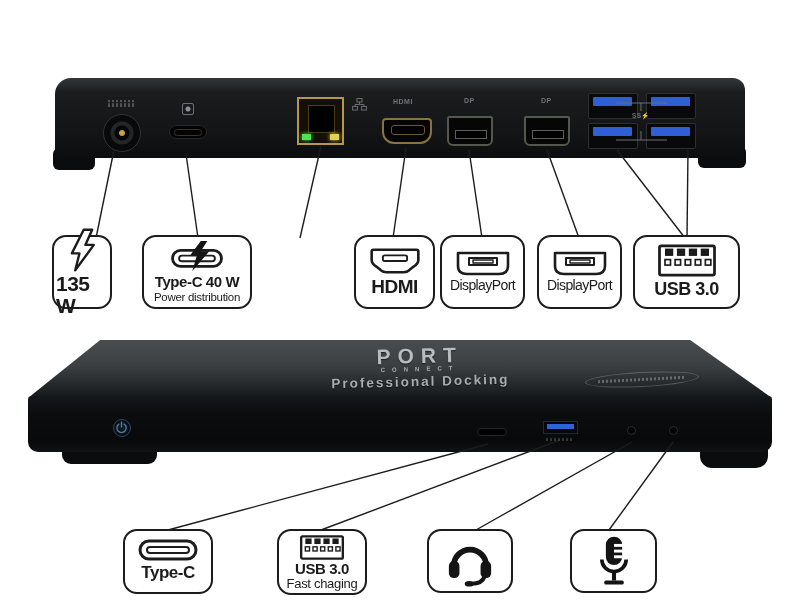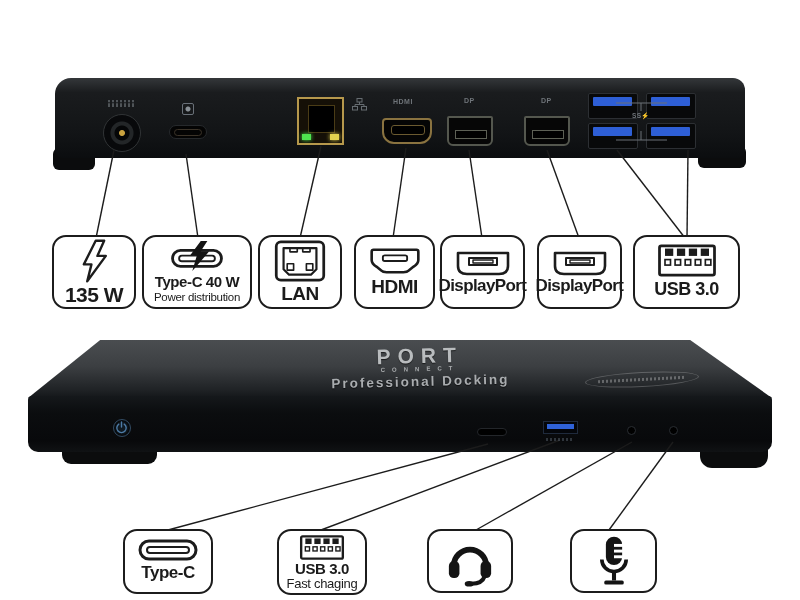--- a/index.html
+++ b/index.html
@@ -49,21 +49,21 @@
   .usbport{position:absolute;width:50px;height:26px;background:#08090a;border:1.5px solid #2c2f33;border-radius:2px;box-sizing:border-box;}
   .usbport i{position:absolute;left:4px;top:3px;width:39px;height:9px;background:#2e5fd6;border-radius:1px;display:block;}
 
   
   .callout{background:#fff;border:2.5px solid #1c1c1c;border-radius:14px;z-index:4;
            display:flex;flex-direction:column;align-items:center;justify-content:center;
            gap:1px;box-sizing:border-box;padding:4px 2px;}
   .callout .big{font-size:21px;font-weight:800;letter-spacing:-.5px;line-height:22px;}
   .callout .med{font-size:15px;font-weight:800;letter-spacing:-.4px;line-height:16px;}
   .callout .sml{font-size:11.5px;font-weight:400;letter-spacing:-.3px;line-height:12px;}
-  .callout .dp{font-size:17px;font-weight:700;letter-spacing:-.6px;line-height:15px;}
+  .callout .dp{font-size:14px;font-weight:400;letter-spacing:-.6px;line-height:15px;}
 
   
   .topface{left:28px;top:340px;width:744px;height:58px;z-index:2;
            background:linear-gradient(#4a4d50,#3c3f42 45%,#202326 85%,#141619);
            clip-path:polygon(9.7% 0,89% 0,100% 100%,0 100%);}
   .frontface{left:28px;top:396px;width:744px;height:56px;background:linear-gradient(#15181b,#0b0d0f 30%,#08090b 80%,#101214);
              border-radius:4px 4px 10px 10px;z-index:2;}
   .brand{left:300px;top:346px;width:240px;text-align:center;z-index:2;transform:rotate(-1.5deg);}
   .brand .b1{font-size:21px;font-weight:800;letter-spacing:7px;color:#b9bcbe;line-height:20px;
              text-shadow:0 1px 1px rgba(0,0,0,.6);}
@@ -164,49 +164,37 @@
       </div>
     <div class="usbport" style="left:533px;top:45px;">
         <i></i>
       </div>
     <div class="usbport" style="left:591px;top:45px;">
         <i></i>
       </div>
     <div class="mark" style="left:577px;top:34px;font-size:6.5px;">SS⚡</div>
   </div>
 
-  <div class="abs callout" style="left:52px;top:235px;width:84px;height:74px;">
+  <div class="abs callout" style="left:52px;top:235px;width:60px;height:74px;">
     <svg class="icn" width="34" height="44" viewBox="0 0 40 52">
       <path d="M22 2 L8 30 H17 L12 50 L34 20 H24 L32 2 Z" fill="#fff" stroke="#1c1c1c" stroke-width="2.8" stroke-linejoin="round"></path>
     </svg>
     <div class="big">135 W</div>
   </div>
 
   <div class="abs callout" style="left:142px;top:235px;width:110px;height:74px;">
     <svg class="icn" width="64" height="32" viewBox="0 0 64 34">
       <rect x="6" y="10" width="52" height="17" rx="8.5" fill="none" stroke="#1c1c1c" stroke-width="3"></rect>
       <rect x="13" y="15.5" width="38" height="6" rx="3" fill="none" stroke="#1c1c1c" stroke-width="2"></rect>
       <path d="M36 0 L25 15 L32 15 L27 32 L45 11 L36 11 L43 0 Z" fill="#141414"></path>
     </svg>
     <div class="med">Type-C 40 W</div>
     <div class="sml">Power distribution</div>
   </div>
 
-  <div class="abs callout" style="left:258px;top:235px;width:84px;height:74px;">
-    <svg class="icn" width="52" height="42" viewBox="0 0 56 46">
-      <g fill="none" stroke="#1c1c1c" stroke-linejoin="round">
-        <rect x="2" y="2" width="52" height="42" rx="5" stroke-width="3"></rect>
-        <path d="M10 9 H46 V32 L40 38 H16 L10 32 Z" stroke-width="2.4"></path>
-        <rect x="14" y="26" width="7" height="7" stroke-width="1.8"></rect>
-        <rect x="35" y="26" width="7" height="7" stroke-width="1.8"></rect>
-        <path d="M17 9 v4 h8 v-4 M31 9 v4 h8 v-4" stroke-width="1.8"></path>
-      </g>
-    </svg>
-    <div class="big" style="font-size:19px;">LAN</div>
-  </div>
 
   <div class="abs callout" style="left:354px;top:235px;width:81px;height:74px;">
     <svg class="icn" width="54" height="28" viewBox="0 0 56 30">
       <g fill="none" stroke="#1c1c1c" stroke-linejoin="round">
         <path d="M5 3 H51 Q53 3 53 5 V14 Q53 18 48 21 L43 25 Q41 27 37 27 H19 Q15 27 13 25 L8 21 Q3 18 3 14 V5 Q3 3 5 3 Z" stroke-width="2.8"></path>
         <rect x="15" y="9" width="26" height="6" rx="2" stroke-width="2"></rect>
       </g>
     </svg>
     <div class="big" style="font-size:19px;">HDMI</div>
   </div>

